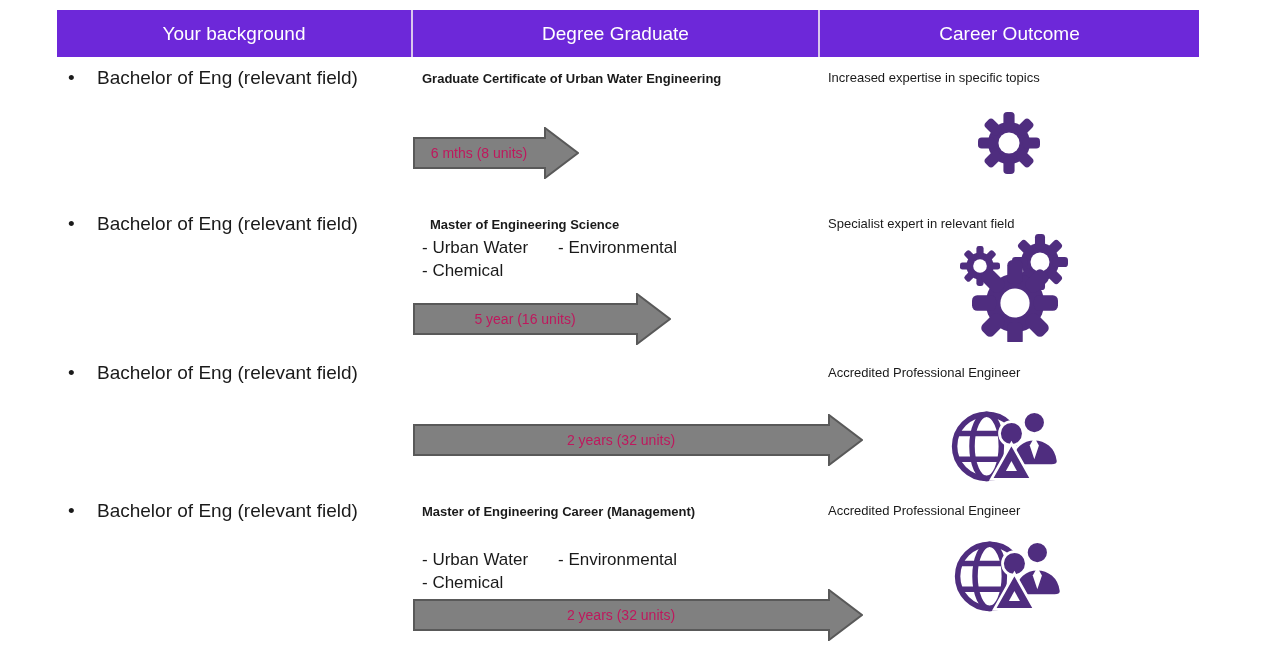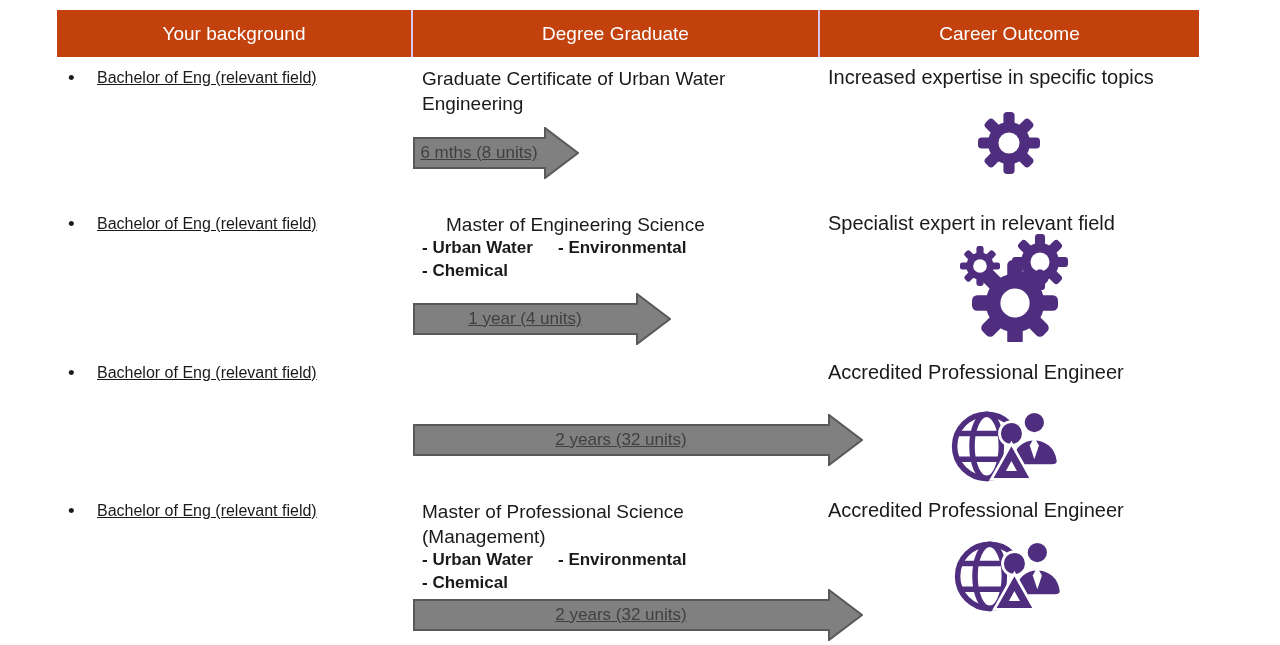--- a/index.html
+++ b/index.html
@@ -2,36 +2,36 @@
 <html><head>
 <meta charset="utf-8">
 <style>
   html,body{margin:0;padding:0;background:#ffffff;}
   #slide{
     position:relative;width:1280px;height:645px;background:#ffffff;overflow:hidden;
     font-family:"Liberation Sans","DejaVu Sans",sans-serif;color:#1a1a1a;
   }
   .abs{position:absolute;}
   
-  #header{left:57px;top:10px;width:1142px;height:47px;background:#c2410c;display:flex;}
+  #header{left:57px;top:10px;width:1142px;height:47px;background:#6d28d9;display:flex;}
   .hcell{display:flex;align-items:center;justify-content:center;color:#ffffff;font-size:19px;}
   .hdiv{width:2px;background:#d9c6ec;height:100%;}
   .hc1{width:354px;} .hc2{width:405px;} .hc3{flex:1;border-radius:16px;}
   
   .bullet{font-size:19px;line-height:23px;}
-  .bg-text{font-size:16px;line-height:23px;white-space:nowrap;text-decoration:underline;}
-  .degree{font-size:19px;line-height:25px;font-weight:normal;max-width:385px;}
-  .spec{font-size:17px;line-height:22px;font-weight:bold;}
-  .outcome{font-size:20px;line-height:23px;white-space:nowrap;}
+  .bg-text{font-size:19px;line-height:23px;white-space:nowrap;}
+  .degree{font-size:13px;line-height:25px;font-weight:bold;max-width:385px;}
+  .spec{font-size:17px;line-height:22px;}
+  .outcome{font-size:13px;line-height:23px;white-space:nowrap;}
   
   .arrow{height:52px;}
   .arrow svg{position:absolute;left:0;top:0;}
   .arrow .alabel{
     position:absolute;top:0;height:52px;display:flex;align-items:center;justify-content:center;
-    color:#404040;font-size:17px;white-space:nowrap;text-decoration:underline;
+    color:#be185d;font-size:14px;white-space:nowrap;
   }
   .icon-svg{color:#4F2D7F;}
 </style>
 </head>
 <body>
 
 <div id="slide">
 
   <svg width="0" height="0" style="position:absolute">
     <defs>
@@ -87,29 +87,29 @@
     </svg>
     <span class="alabel" style="left:0;width:132px;">6 mths (8 units)</span>
   </div>
   <span class="abs outcome" style="left:828px;top:66px;">Increased expertise in specific topics</span>
   <svg class="abs icon-svg" style="left:978px;top:111px;" width="62" height="64">
     <use href="#sym-gear" x="0" y="0" width="62" height="64"></use>
   </svg>
 
   <span class="abs bullet" style="left:68px;top:212px;">•</span>
   <span class="abs bg-text" style="left:97px;top:212px;">Bachelor of Eng (relevant field)</span>
-  <div class="abs degree" style="left:446px;top:212px;">Master of Engineering Science</div>
+  <div class="abs degree" style="left:430px;top:212px;">Master of Engineering Science</div>
   <span class="abs spec" style="left:422px;top:237px;">- Urban Water</span>
   <span class="abs spec" style="left:558px;top:237px;">- Environmental</span>
   <span class="abs spec" style="left:422px;top:260px;">- Chemical</span>
   <div class="abs arrow" style="left:413px;top:293px;width:258px;">
     <svg width="258" height="52">
       <polygon points="1,11 224,11 224,1 257,26 224,51 224,41 1,41" fill="#808080" stroke="#595959" stroke-width="2"></polygon>
     </svg>
-    <span class="alabel" style="left:0;width:224px;">1 year (4 units)</span>
+    <span class="alabel" style="left:0;width:224px;">5 year (16 units)</span>
   </div>
   <span class="abs outcome" style="left:828px;top:212px;text-align:right;">Specialist expert in relevant field</span>
   <svg class="abs icon-svg" style="left:952px;top:232px;" width="130" height="110">
     <use href="#sym-gear" x="8" y="14" width="40" height="40"></use>
     <use href="#sym-gear" x="60" y="2" width="56" height="56"></use>
     <use href="#sym-gear" x="20" y="28" width="86" height="86"></use>
   </svg>
 
   <span class="abs bullet" style="left:68px;top:361px;">•</span>
   <span class="abs bg-text" style="left:97px;top:361px;">Bachelor of Eng (relevant field)</span>
@@ -119,21 +119,21 @@
     </svg>
     <span class="alabel" style="left:0;width:416px;">2 years (32 units)</span>
   </div>
   <span class="abs outcome" style="left:828px;top:361px;">Accredited Professional Engineer</span>
   <svg class="abs icon-svg" style="left:950px;top:402px;" width="110" height="85">
     <use href="#sym-globe-users" x="0" y="0" width="110" height="85"></use>
   </svg>
 
   <span class="abs bullet" style="left:68px;top:499px;">•</span>
   <span class="abs bg-text" style="left:97px;top:499px;">Bachelor of Eng (relevant field)</span>
-  <div class="abs degree" style="left:422px;top:499px;">Master of Professional Science (Management)</div>
+  <div class="abs degree" style="left:422px;top:499px;">Master of Engineering Career (Management)</div>
   <span class="abs spec" style="left:422px;top:549px;">- Urban Water</span>
   <span class="abs spec" style="left:558px;top:549px;">- Environmental</span>
   <span class="abs spec" style="left:422px;top:572px;">- Chemical</span>
   <div class="abs arrow" style="left:413px;top:589px;width:450px;">
     <svg width="450" height="52">
       <polygon points="1,11 416,11 416,1 449,26 416,51 416,41 1,41" fill="#808080" stroke="#595959" stroke-width="2"></polygon>
     </svg>
     <span class="alabel" style="left:0;width:416px;">2 years (32 units)</span>
   </div>
   <span class="abs outcome" style="left:828px;top:499px;">Accredited Professional Engineer</span>

